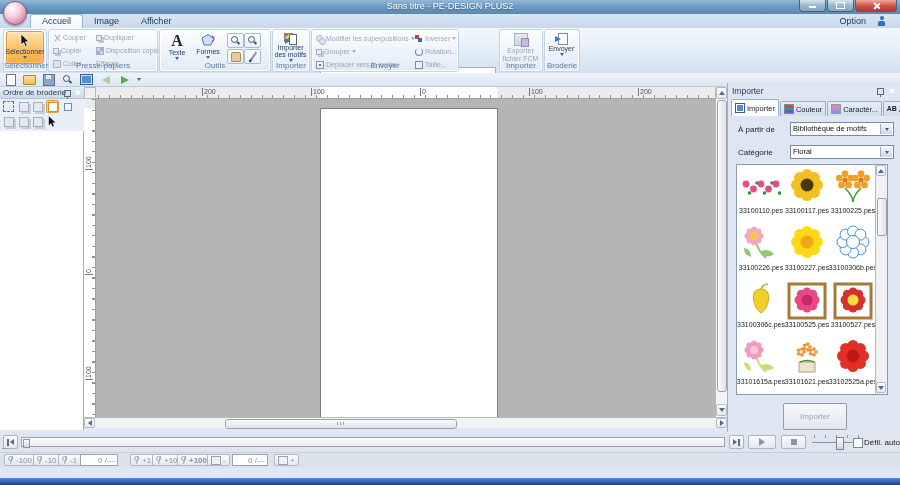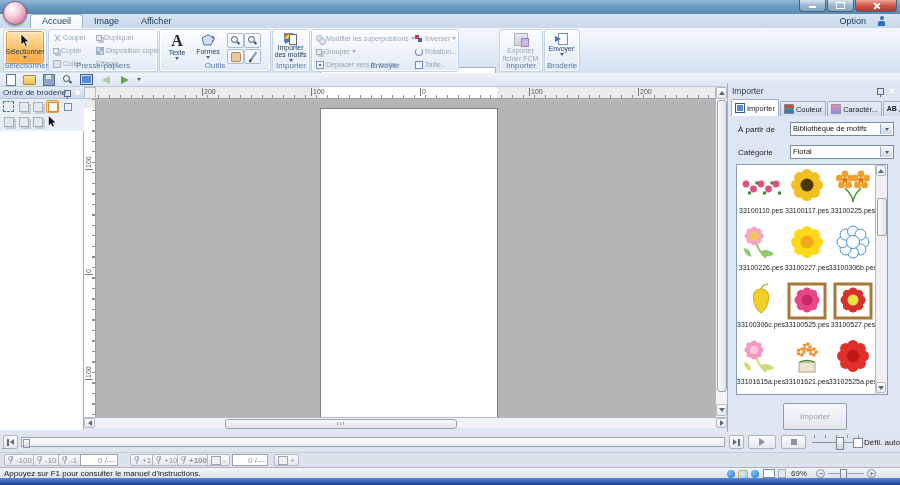--- a/index.html
+++ b/index.html
@@ -212,20 +212,21 @@
   .zthumb{position:absolute;top:1px;width:5px;height:9px;background:linear-gradient(#fdfdfe,#cfd6df);border:1px solid #7a8494;}
   .hl{background:#fde3b0;border:1px solid #e0a848;border-radius:2px;}
   .taskbar{left:0;top:478px;width:900px;height:7px;background:linear-gradient(#5d8ade,#2a55a8 70%,#1e3f86);}
 </style>
 </head>
 <body>
 
 <div id="app">
 
   <div class="abs titlebar">
+    <div class="abs wtitle">Sans titre - PE-DESIGN PLUS2</div>
     <div class="abs winbtns">
       <div class="wb">
           <span class="minbar"></span>
         </div>
       <div class="wb">
           <span class="maxbox"></span>
         </div>
       <div class="wb close">
           <span class="xg"></span>
         </div>
@@ -783,28 +784,15 @@
         <span class="fric"></span>
         <span>-</span>
       </div>
     <div class="sfield" style="left:232px;width:36px;">0 /—</div>
     <div class="stbtn" style="left:274px;">
         <span class="fric"></span>
         <span>+</span>
       </div>
   </div>
 
-  <div class="abs statusbar">
-    <div class="sbtext">Appuyez sur F1 pour consulter le manuel d'instructions.</div>
-    <div class="vdot" style="left:727px;background:radial-gradient(circle at 35% 30%,#7ec0f4,#1f78d1);"></div>
-    <div class="vdot hl" style="left:738px;background:radial-gradient(circle at 35% 30%,#d8f0ff,#8cc8ee);"></div>
-    <div class="vdot" style="left:751px;background:radial-gradient(circle at 35% 30%,#7ec0f4,#1f78d1);"></div>
-    <div class="vsq" style="left:763px;"></div>
-    <div class="vpage" style="left:778px;"></div>
-    <div class="zoomtxt" style="left:791px;">69%</div>
-    <div class="zbtn" style="left:816px;"></div>
-    <div class="ztrack" style="left:828px;"></div>
-    <div class="zthumb" style="left:840px;"></div>
-    <div class="zbtn plus" style="left:867px;"></div>
-  </div>
 
   <div class="abs taskbar"></div>
 </div>
 
 </body></html>

